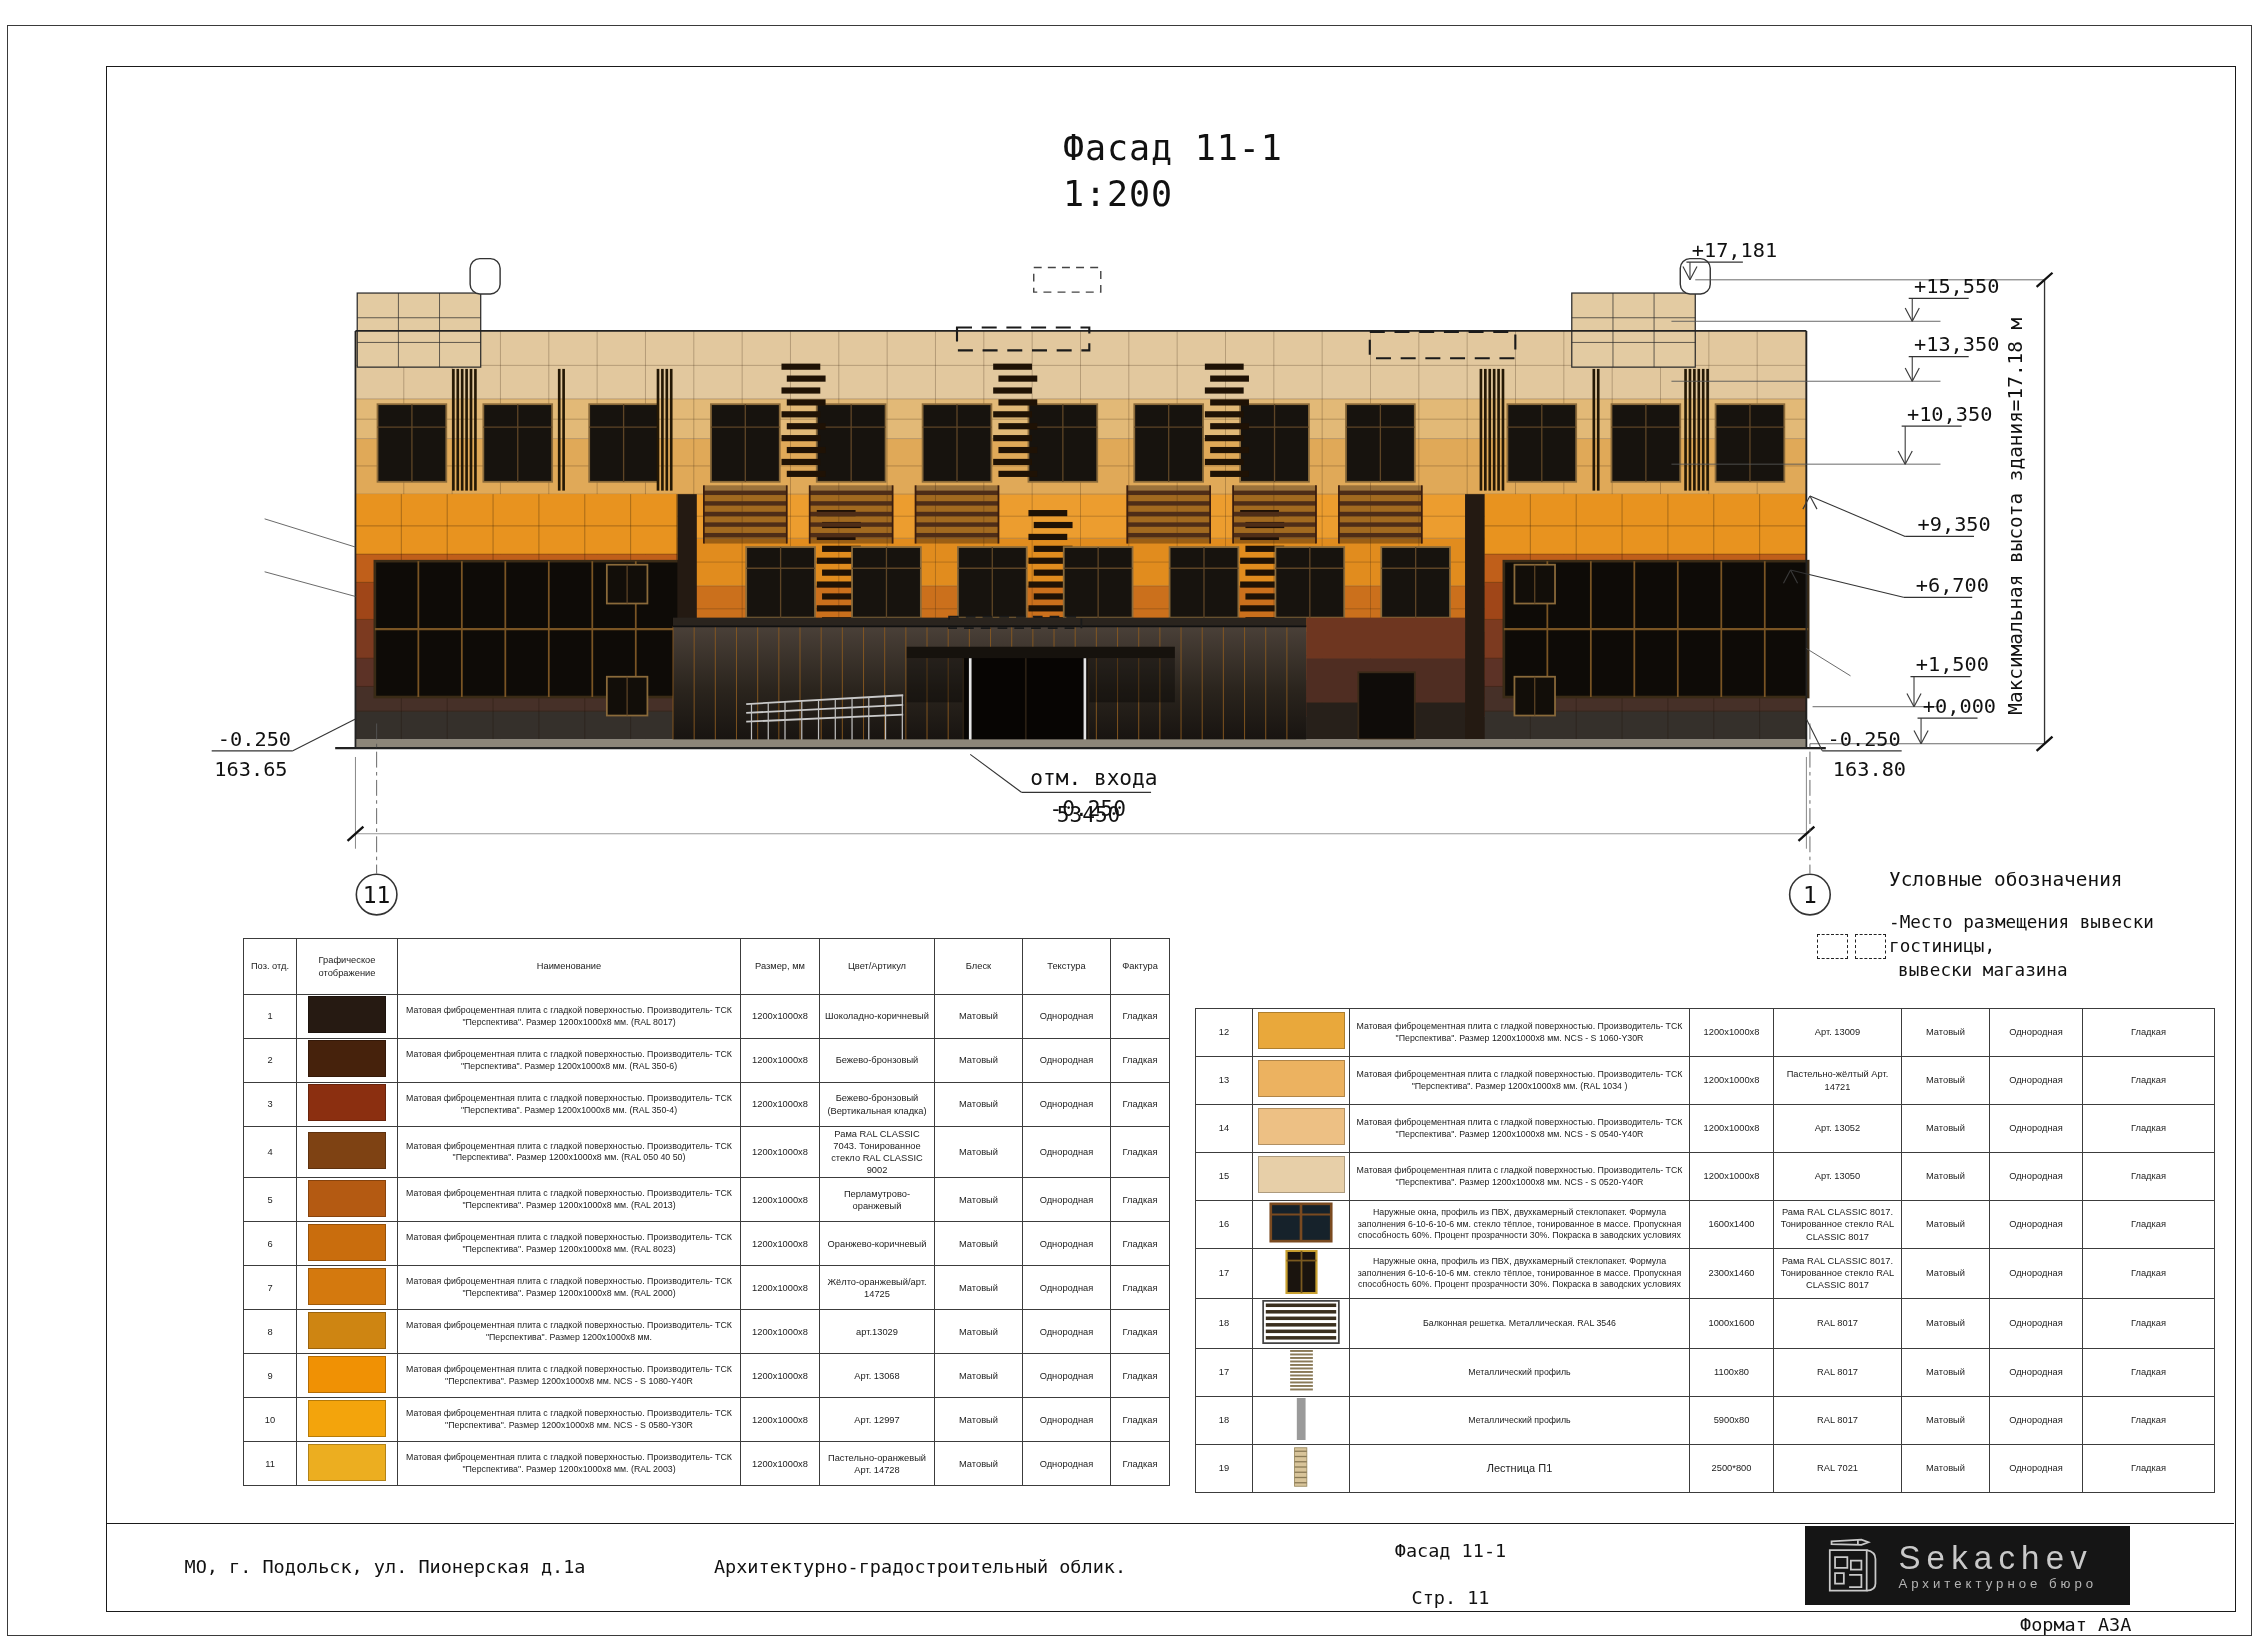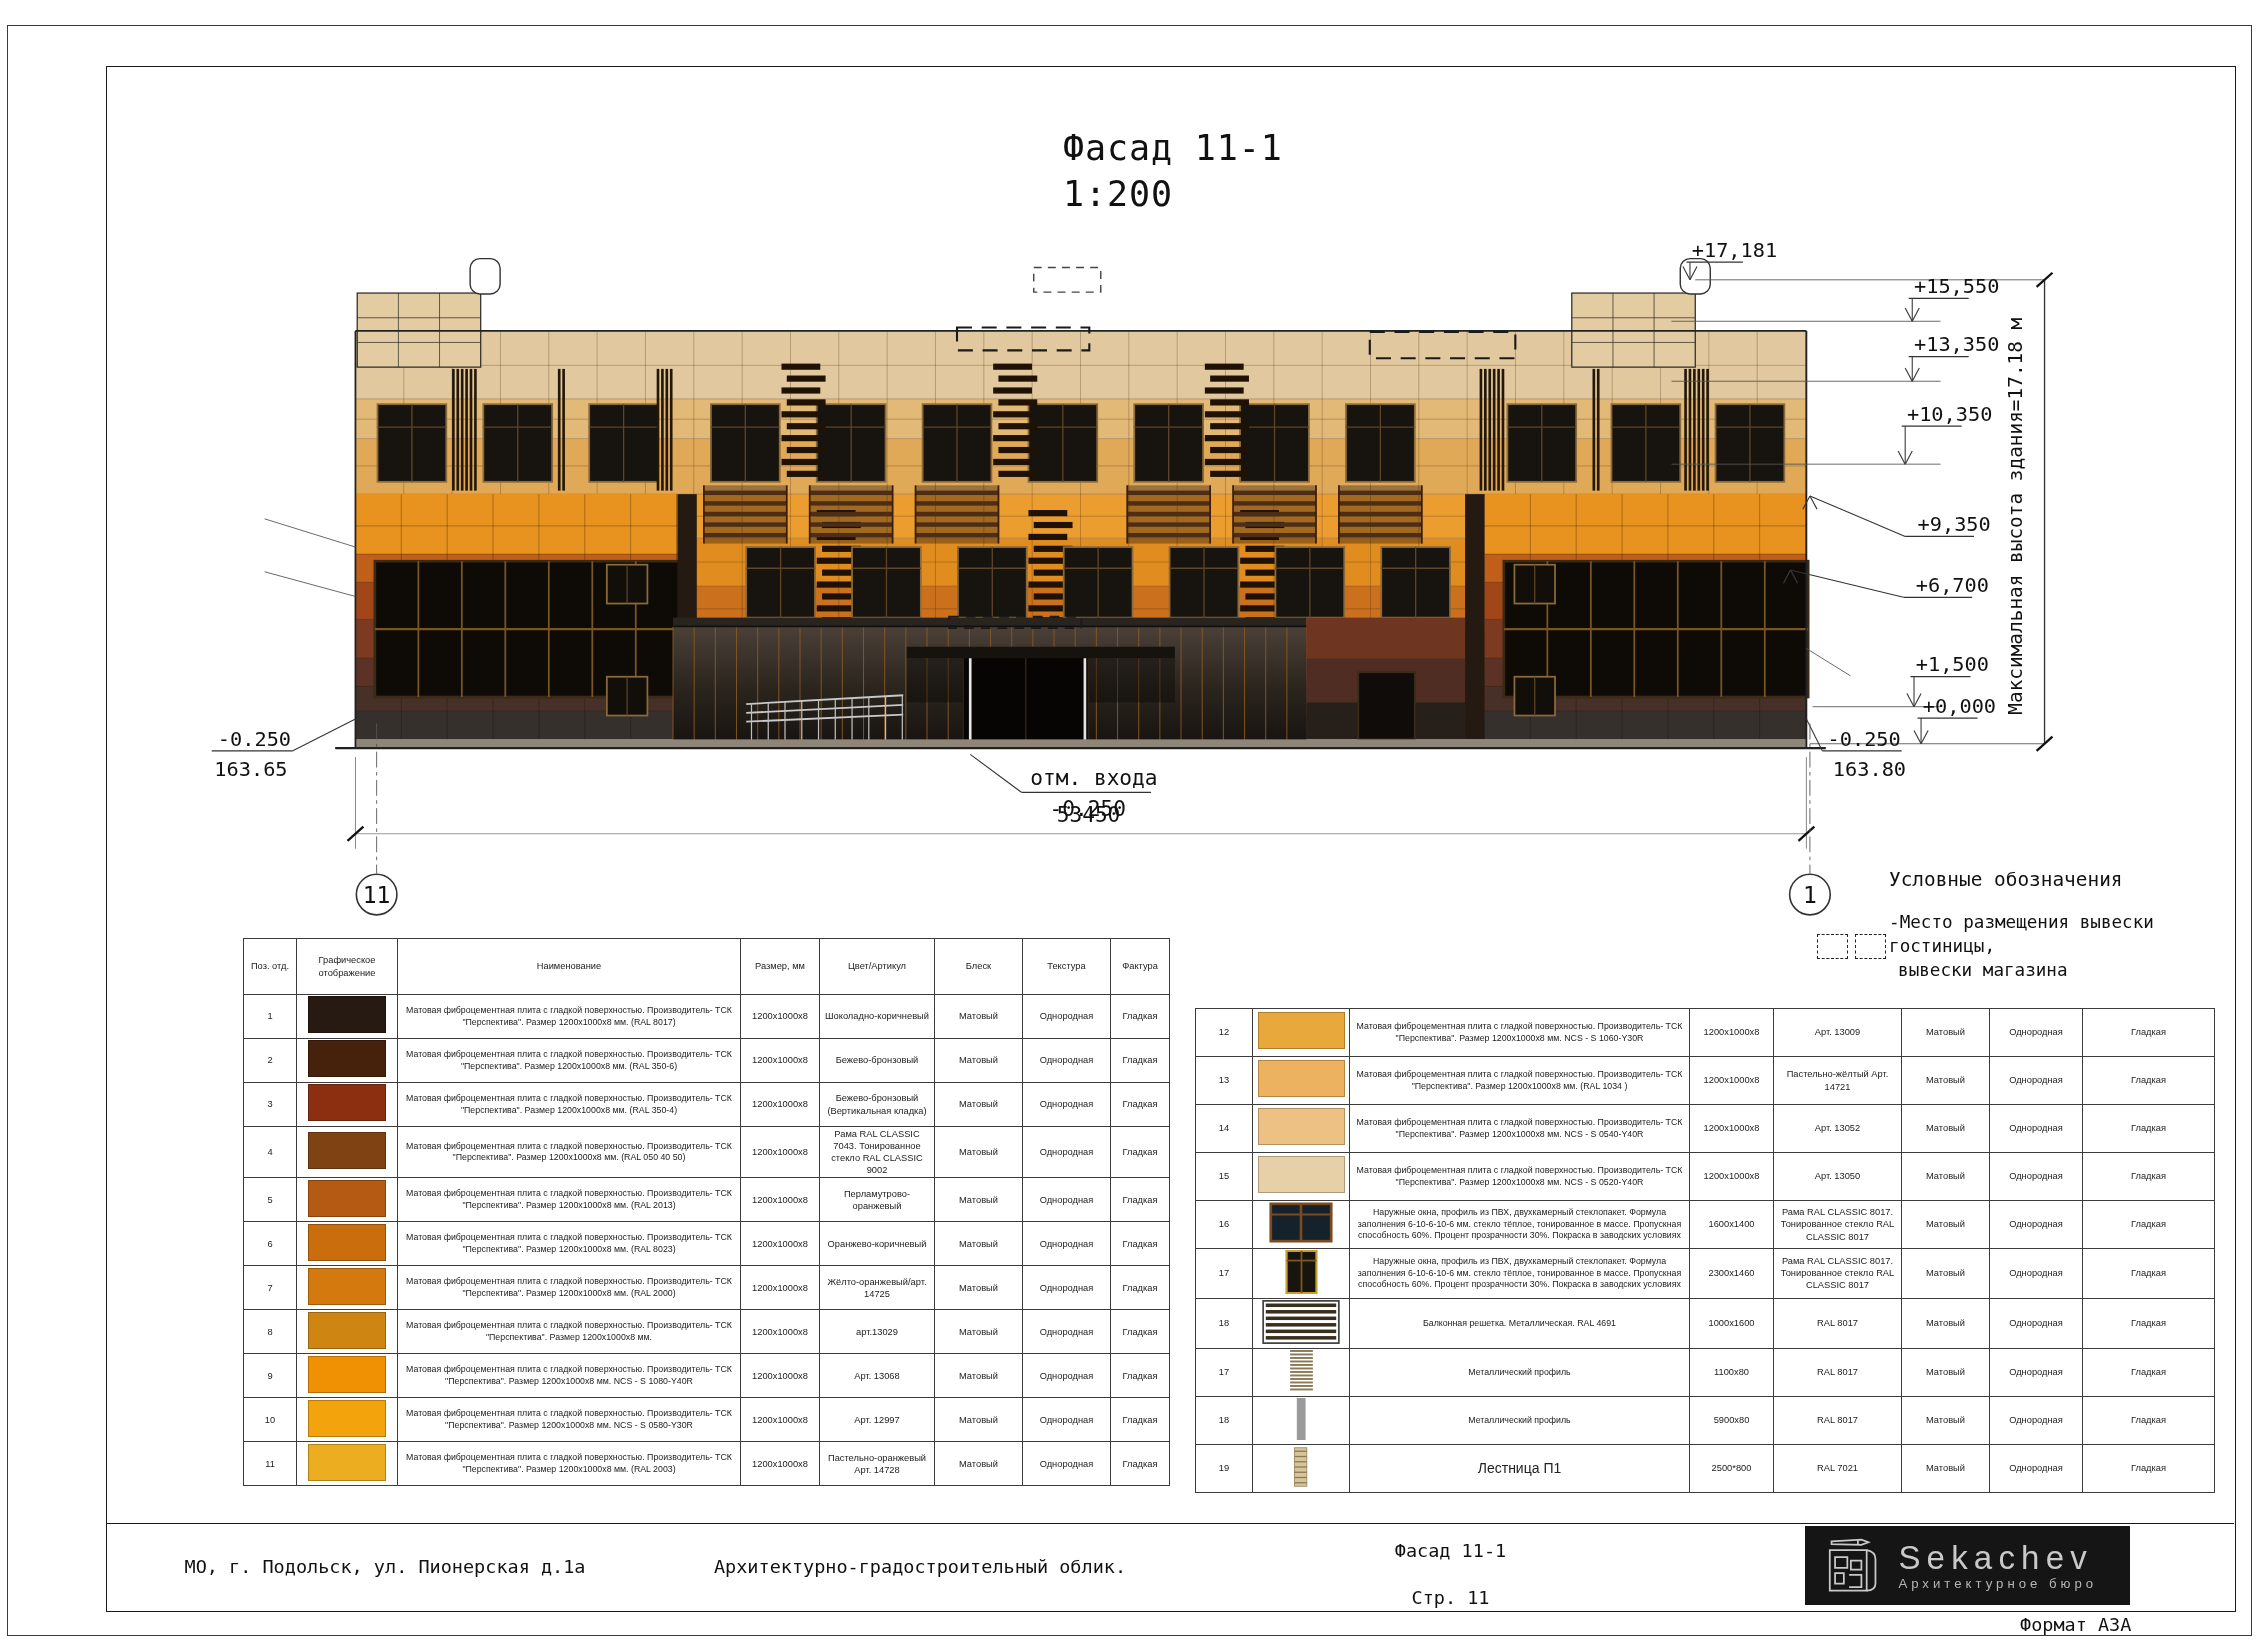--- a/index.html
+++ b/index.html
@@ -755,21 +755,21 @@
           <td>18</td>
           <td><svg width="78" height="44" viewBox="0 0 88 50">
               <rect x="1" y="1" width="86" height="48" fill="#fff" stroke="#444" stroke-width="2"></rect>
               <rect x="4" y="4" width="80" height="4" fill="#3A2F1E"></rect>
               <rect x="4" y="11.4" width="80" height="4" fill="#3A2F1E"></rect>
               <rect x="4" y="18.8" width="80" height="4" fill="#3A2F1E"></rect>
               <rect x="4" y="26.200000000000003" width="80" height="4" fill="#3A2F1E"></rect>
               <rect x="4" y="33.6" width="80" height="4" fill="#3A2F1E"></rect>
               <rect x="4" y="41" width="80" height="4" fill="#3A2F1E"></rect>
             </svg></td>
-          <td style="font-size:8.8px">Балконная решетка. Металлическая. RAL 4691</td>
+          <td style="font-size:8.8px">Балконная решетка. Металлическая. RAL 3546</td>
           <td>1000х1600</td>
           <td>RAL 8017</td>
           <td>Матовый</td>
           <td>Однородная</td>
           <td>Гладкая</td>
         </tr>
         <tr style="height:48px">
           <td>17</td>
           <td><svg width="23" height="42" viewBox="0 0 26 48">
               <rect x="0" y="0" width="26" height="2.2" fill="#8A7A58"></rect>
@@ -809,21 +809,21 @@
           <td><svg width="19.4" height="42" viewBox="0 0 22 48">
               <rect x="4" y="2" width="14" height="44" fill="#D8C49A" stroke="#9A8A60"></rect>
               <line x1="4" y1="6" x2="18" y2="6" stroke="#8A7A55" stroke-width="1.5"></line>
               <line x1="4" y1="12" x2="18" y2="12" stroke="#8A7A55" stroke-width="1.5"></line>
               <line x1="4" y1="18" x2="18" y2="18" stroke="#8A7A55" stroke-width="1.5"></line>
               <line x1="4" y1="24" x2="18" y2="24" stroke="#8A7A55" stroke-width="1.5"></line>
               <line x1="4" y1="30" x2="18" y2="30" stroke="#8A7A55" stroke-width="1.5"></line>
               <line x1="4" y1="36" x2="18" y2="36" stroke="#8A7A55" stroke-width="1.5"></line>
               <line x1="4" y1="42" x2="18" y2="42" stroke="#8A7A55" stroke-width="1.5"></line>
             </svg></td>
-          <td style="font-size:14px">Лестница П1</td>
+          <td style="font-size:11px">Лестница П1</td>
           <td>2500*800</td>
           <td>RAL 7021</td>
           <td>Матовый</td>
           <td>Однородная</td>
           <td>Гладкая</td>
         </tr>
       </tbody>
     </table>
 
   <div class="abs" style="left:106px;top:1523px;width:2128px;height:87px;border-top:1.8px solid #1a1a1a;">

